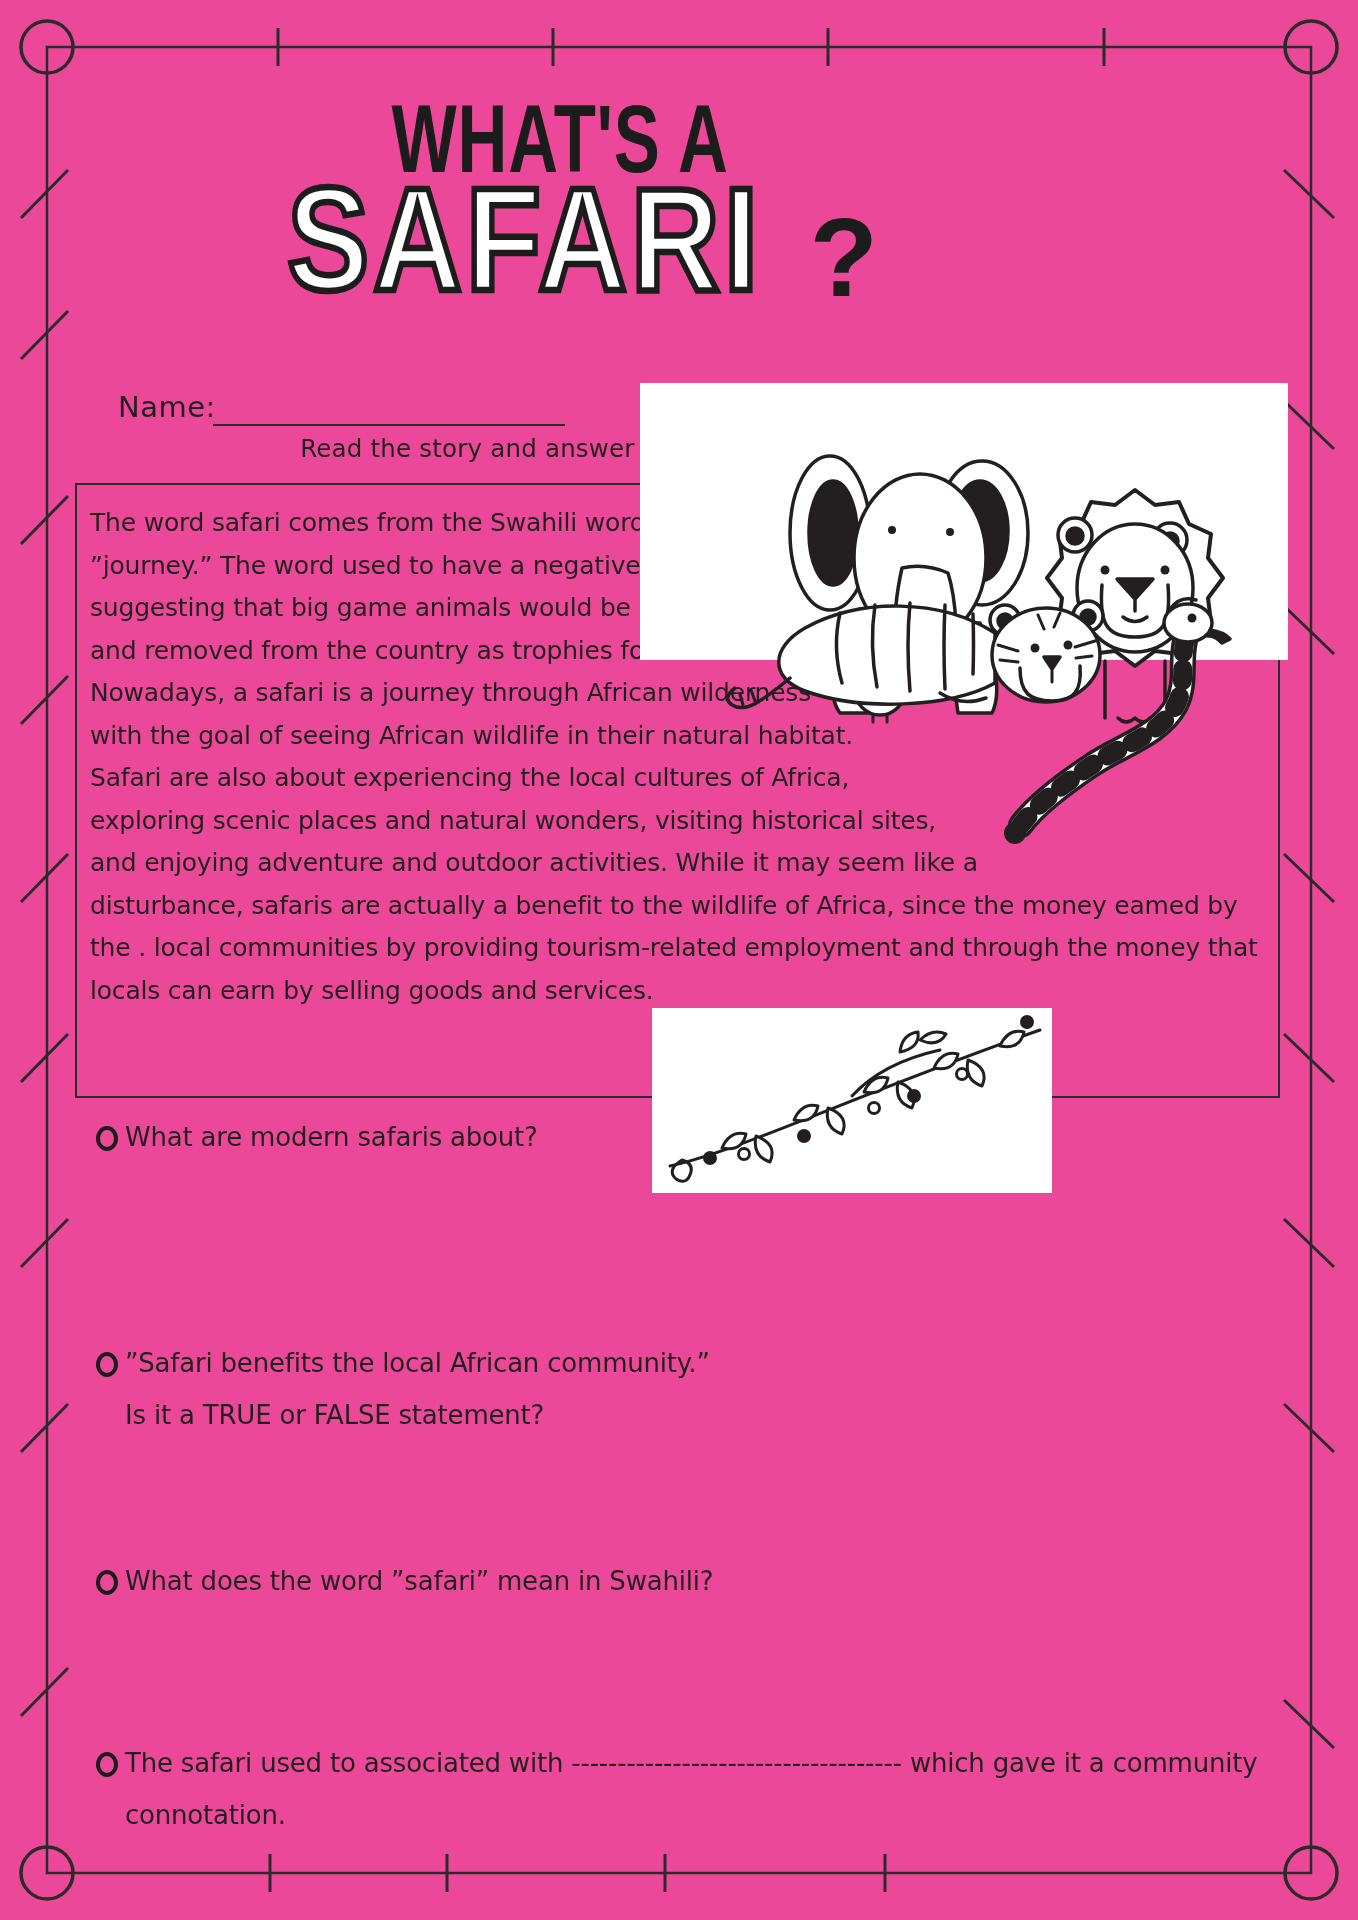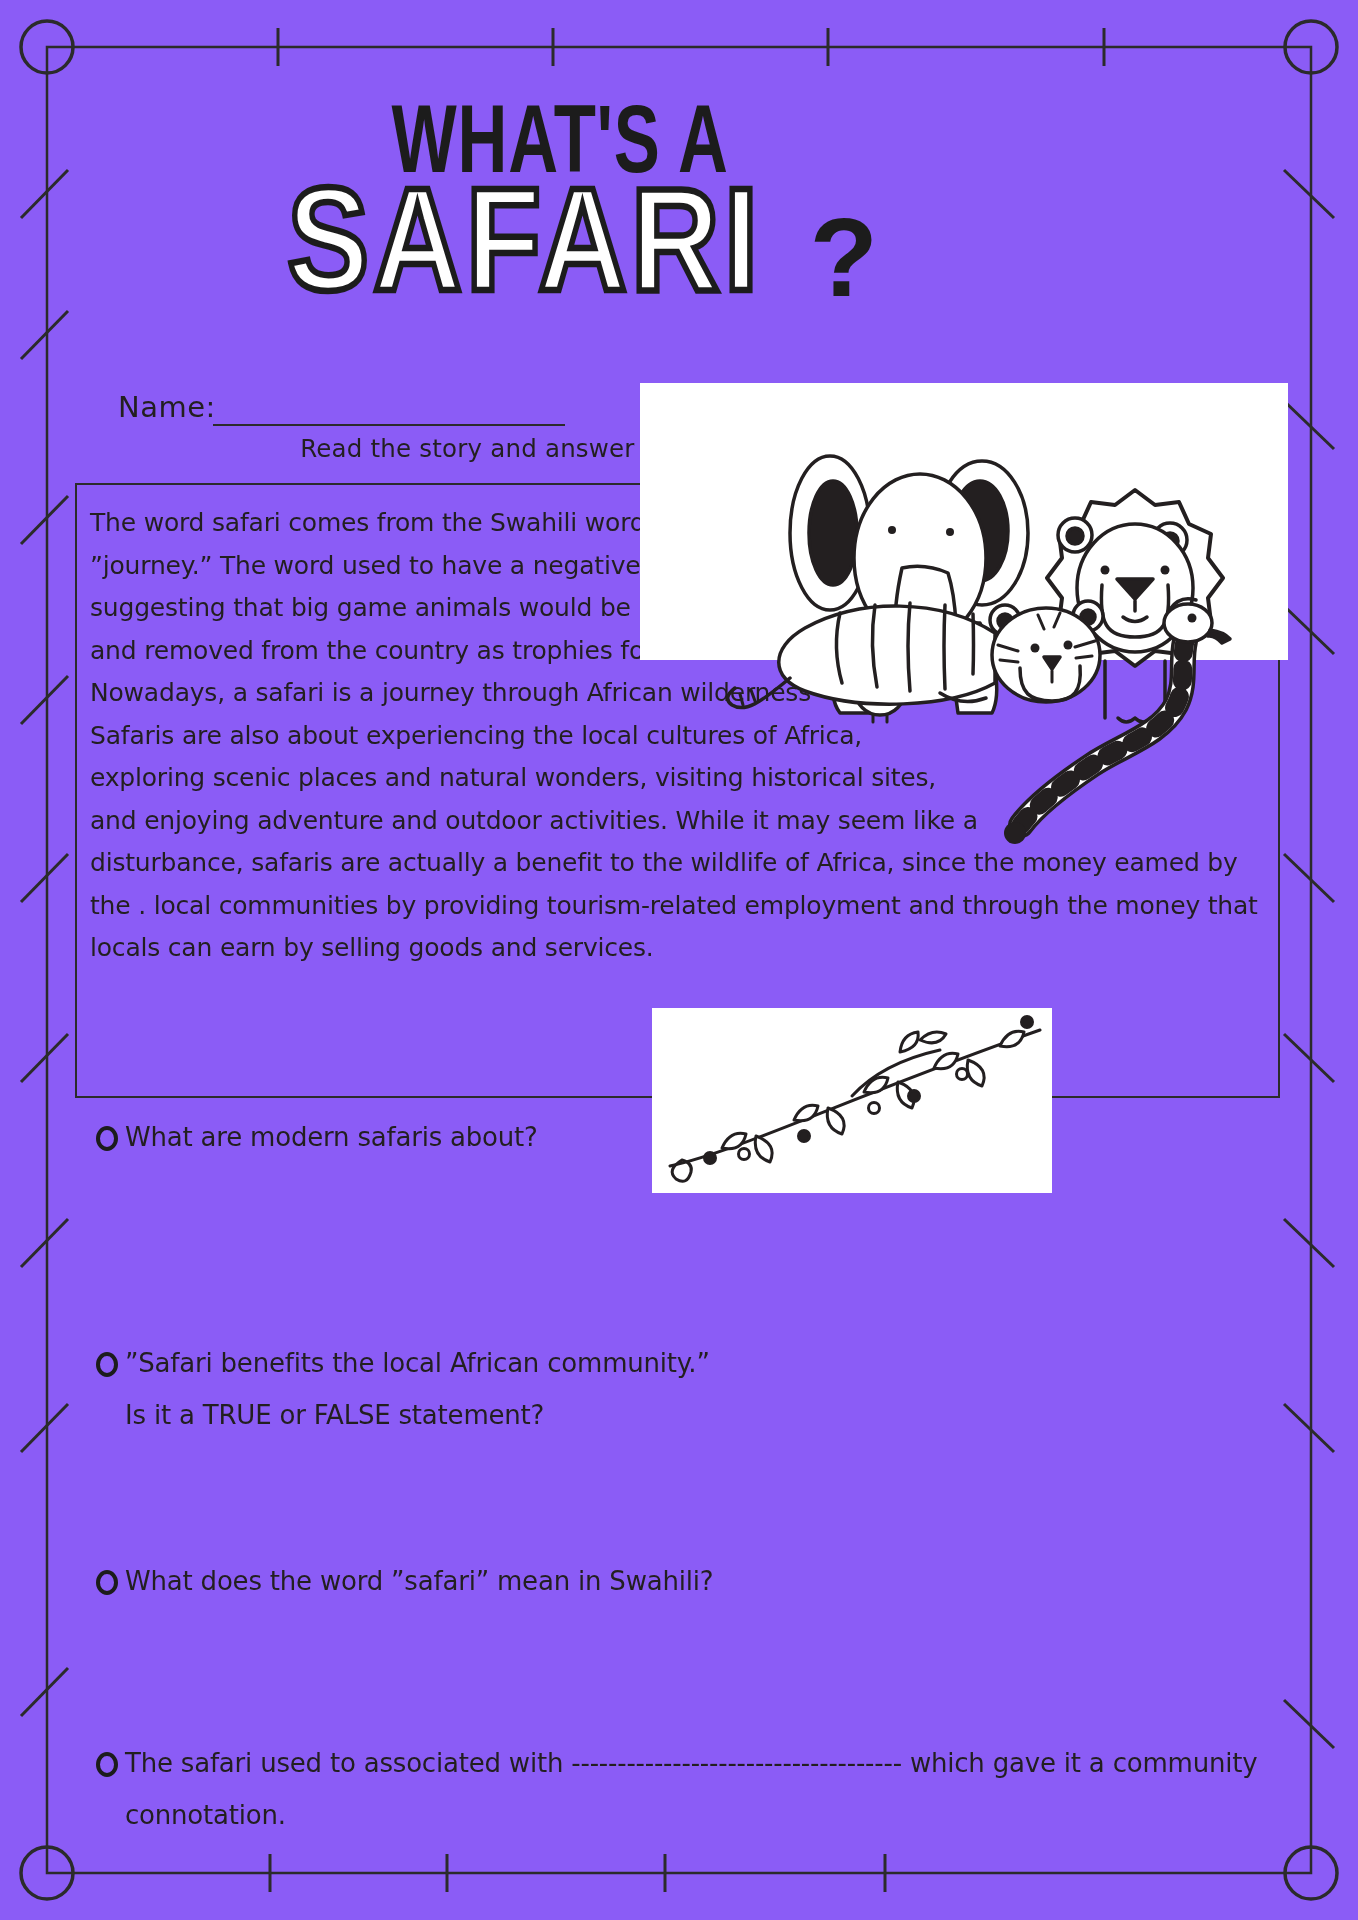--- a/index.html
+++ b/index.html
@@ -1,16 +1,16 @@
 <!DOCTYPE html>
 <html><head>
 <meta charset="utf-8">
 <style>
   html,body{margin:0;padding:0;background:#e8e8e8;}
-  #page{position:relative;width:1358px;height:1920px;background:#8b5cf6;overflow:hidden;
+  #page{position:relative;width:1358px;height:1920px;background:#ec4899;overflow:hidden;
         font-family:"DejaVu Sans",sans-serif;color:#231f20;}
   svg{display:block;}
   .abs{position:absolute;}
   
   .title-wrap{position:absolute;left:160px;width:800px;text-align:center;}
   #title-top{top:84px;}
   #title-top span{display:inline-block;transform:scaleX(.72);transform-origin:center;
      font-family:"Liberation Sans",sans-serif;font-weight:900;font-size:96px;letter-spacing:1px;color:#1c1c1c;}
   #title-main{top:156px;}
   #title-main .bubble{display:inline-block;transform:scaleX(.84);transform-origin:center;
@@ -108,22 +108,23 @@
       <div class="p-line">The word safari comes from the Swahili word meaning</div>
 
       <div class="p-line">”journey.” The word used to have a negative connotation,</div>
 
       <div class="p-line">suggesting that big game animals would be hunted, shot,</div>
 
       <div class="p-line">and removed from the country as trophies for the hunters.</div>
 
       <div class="p-line">Nowadays, a safari is a journey through African wilderness</div>
 
-
-      <div class="p-line">Safaris are also about experiencing the local cultures of Africa,</div>
+      <div class="p-line">with the goal of seeing African wildlife in their natural habitat.</div>
+
+      <div class="p-line">Safari are also about experiencing the local cultures of Africa,</div>
 
       <div class="p-line">exploring scenic places and natural wonders, visiting historical sites,</div>
 
       <div class="p-line">and enjoying adventure and outdoor activities. While it may seem like a</div>
 
       <div class="p-line">disturbance, safaris are actually a benefit to the wildlife of Africa, since the money eamed by</div>
 
 
       <div class="p-line">the . local communities by providing tourism-related employment and through the money that</div>
 

